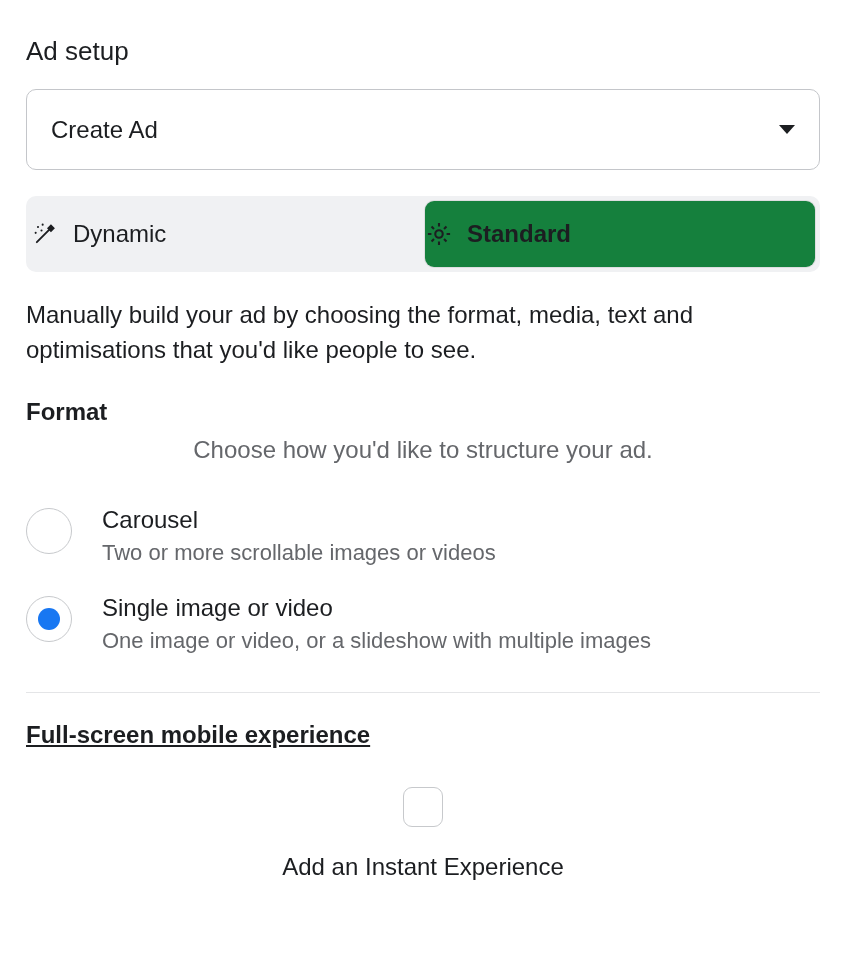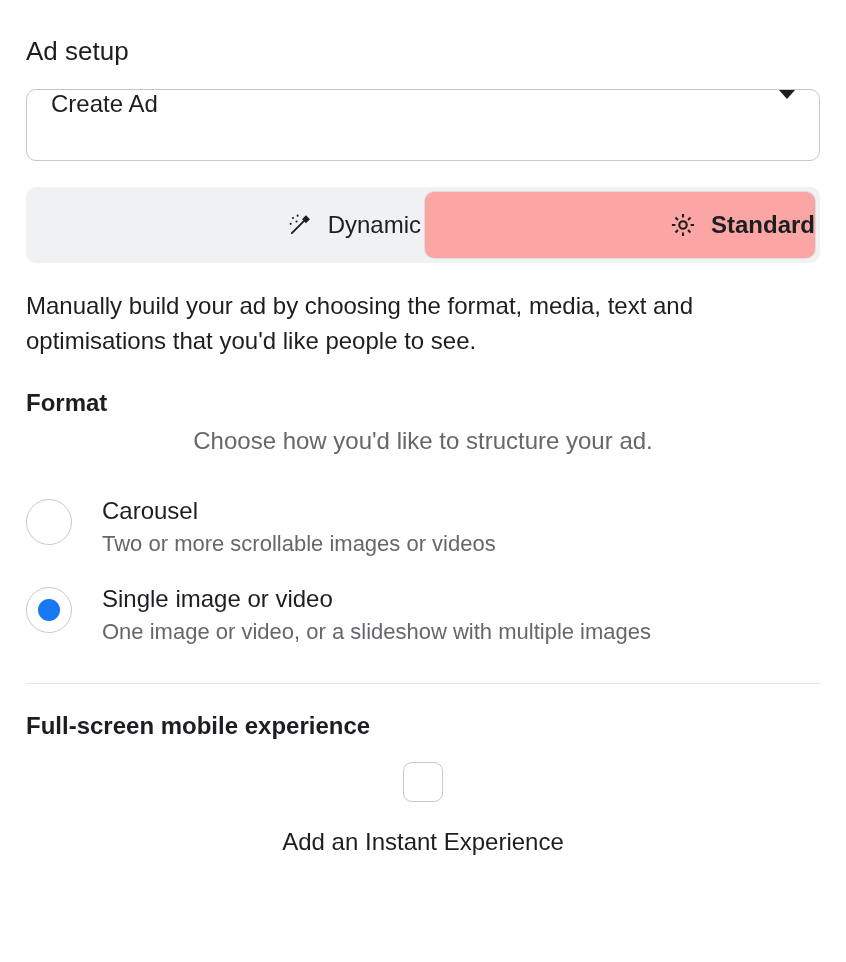--- a/index.html
+++ b/index.html
@@ -16,25 +16,26 @@
   }
 
   .section-title {
     font-size: 26px;
     font-weight: 400;
     margin: 6px 0 22px 0;
   }
 
   .dropdown {
     width: 100%;
-    height: 72px;
+    height: 81px;
     border: 1px solid #c4c6ca;
     border-radius: 10px;
     background: #ffffff;
     display: flex;
+    align-items: center;
     justify-content: space-between;
     padding: 0 24px;
     font-size: 24px;
     cursor: pointer;
   }
   .dropdown .caret {
     width: 0; height: 0;
     border-left: 8px solid transparent;
     border-right: 8px solid transparent;
     border-top: 9px solid #1c1e21;
@@ -47,29 +48,29 @@
     border-radius: 10px;
     background: #f0f1f3;
     display: flex;
     padding: 5px;
     gap: 4px;
   }
   .segmented .tab {
     flex: 1;
     display: flex;
     align-items: center;
-    justify-content: flex-end;
+    justify-content: flex-start;
     gap: 14px;
     font-size: 24px;
     font-weight: 400;
     border-radius: 9px;
     cursor: pointer;
   }
   .segmented .tab.active {
-    background: #fca5a5;
+    background: #15803d;
     font-weight: 700;
     box-shadow: 0 0 0 1px rgba(0,0,0,.08);
   }
   .segmented .icon-wrap {
     display: inline-flex;
     align-items: center;
     justify-content: center;
     width: 28px;
     height: 28px;
   }
@@ -120,21 +121,22 @@
   .radio-row.selected .radio-inner { display: block; }
   .radio-texts { display: flex; flex-direction: column; gap: 6px; }
   .radio-title { font-size: 24px; font-weight: 400; }
   .radio-desc  { font-size: 22px; color: #65676b; }
 
   .divider { border: none; border-top: 1px solid #e4e5e7; margin: 24px 0 28px 0; }
 
   .sub-title2 {
     font-size: 24px;
     font-weight: 700;
-    margin-bottom: 22px;
+    margin-bottom: 38px;
+    text-decoration: underline;
   }
 
   .check-row {
     display: flex;
     align-items: center;
     gap: 26px;
     cursor: pointer;
     flex-direction: column;
   }
   .checkbox {

